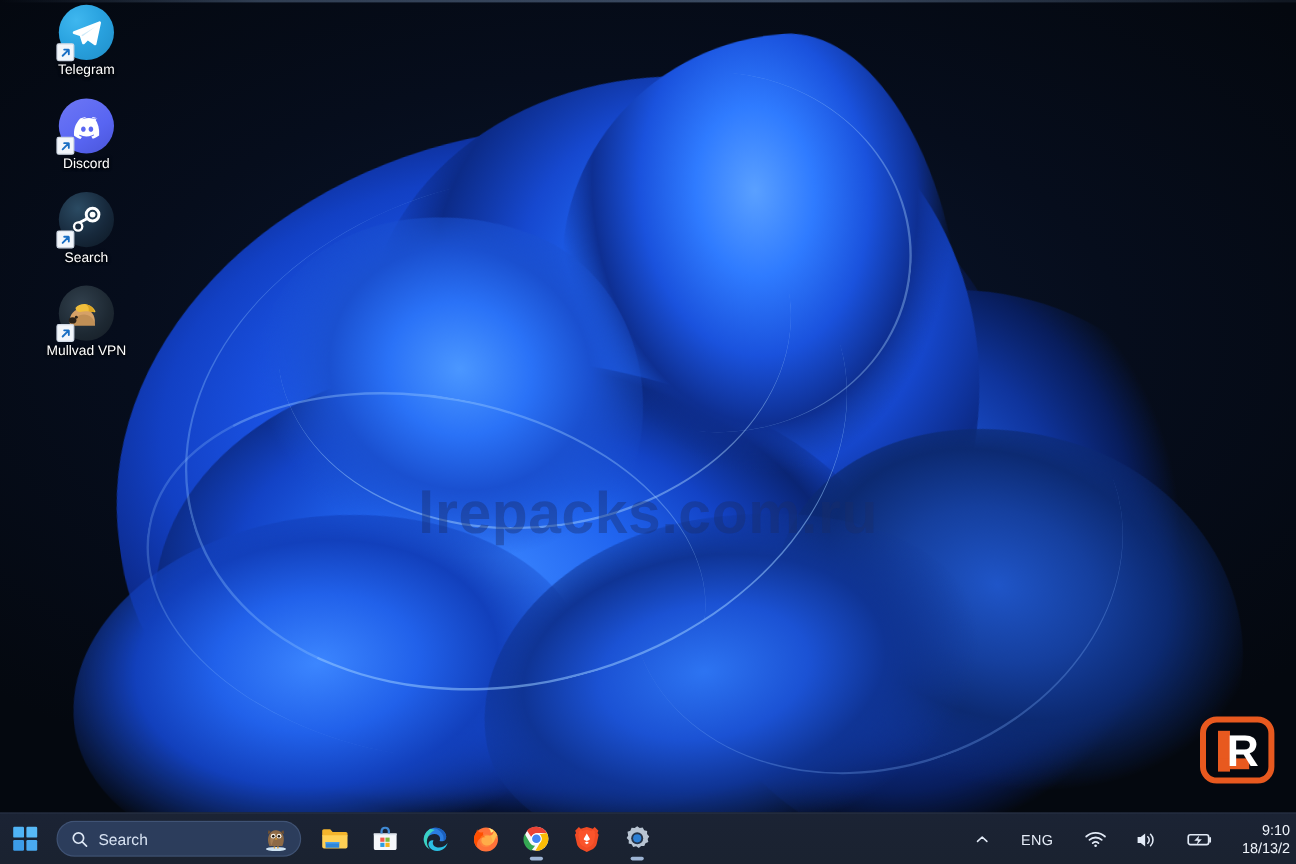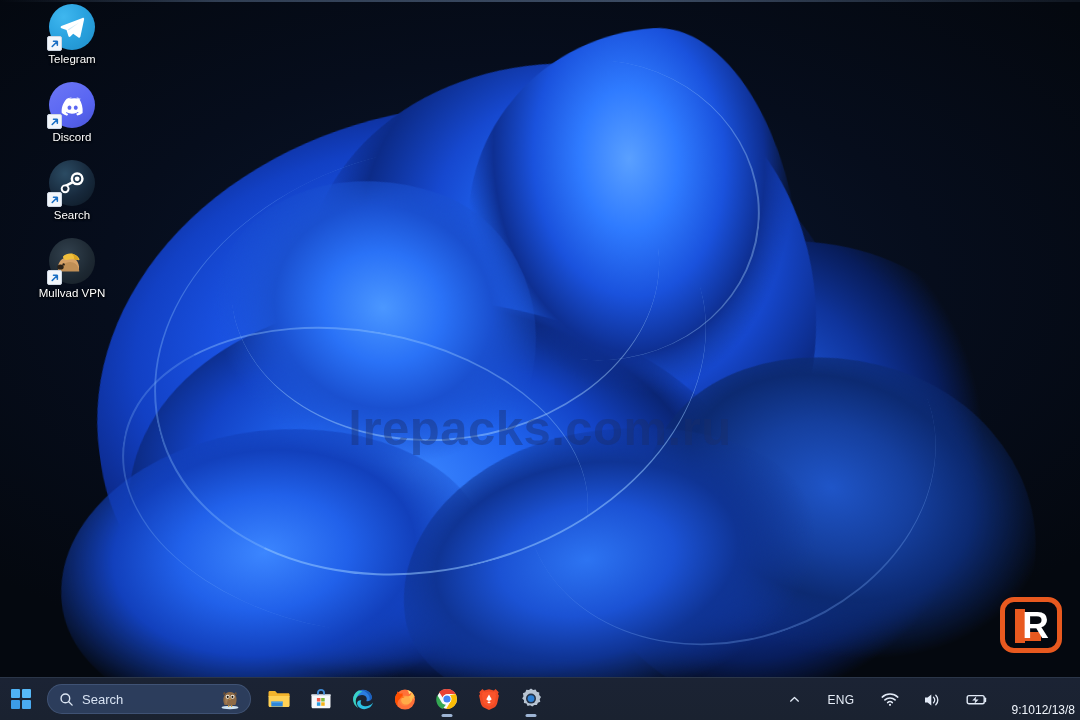--- a/index.html
+++ b/index.html
@@ -171,21 +171,21 @@
   #tray{
     position:absolute; right:0; top:0; height:43px; display:flex; align-items:center;
     padding-right:3px; gap:12px;
   }
   .tray-item{
     display:flex; align-items:center; justify-content:center;
     height:36px; border-radius:5px; padding:0 6px; cursor:default;
   }
   .tray-item.lang{ font-size:12px; color:#e6edf8; letter-spacing:.4px; padding:0 8px; }
   #clock{
-    display:flex; flex-direction:row; align-items:flex-end; justify-content:center;
+    display:flex; flex-direction:column; align-items:flex-end; justify-content:center;
     font-size:12px; color:#f0f5fc; line-height:15px; padding:0 2px 0 6px;
     height:36px; overflow:hidden; white-space:nowrap; cursor:default;
   }
   svg{ display:block; }
 </style>
 </head>
 <body>
 
 <div id="screen">
 
@@ -431,19 +431,19 @@
       <div class="tray-item">
         <svg width="22" height="15" viewBox="0 0 22 15">
           <rect x="1.2" y="3.6" width="17" height="8.2" rx="1.8" fill="none" stroke="#e2eaf6" stroke-width="1.4"></rect>
           <path d="M19.4 6.3v3.2" stroke="#e2eaf6" stroke-width="1.6" stroke-linecap="round"></path>
           <path d="M10.4 4.3 6.2 8.6h3.1l-1 3.3 4.3-4.5h-3z" fill="#e2eaf6"></path>
         </svg>
       </div>
 
       <div id="clock">
         <span>9:10</span>
-        <span>12/13/8</span>
+        <span>18/13/2</span>
       </div>
 
     </div>
   </div>
 
 </div>
 
 </body></html>

